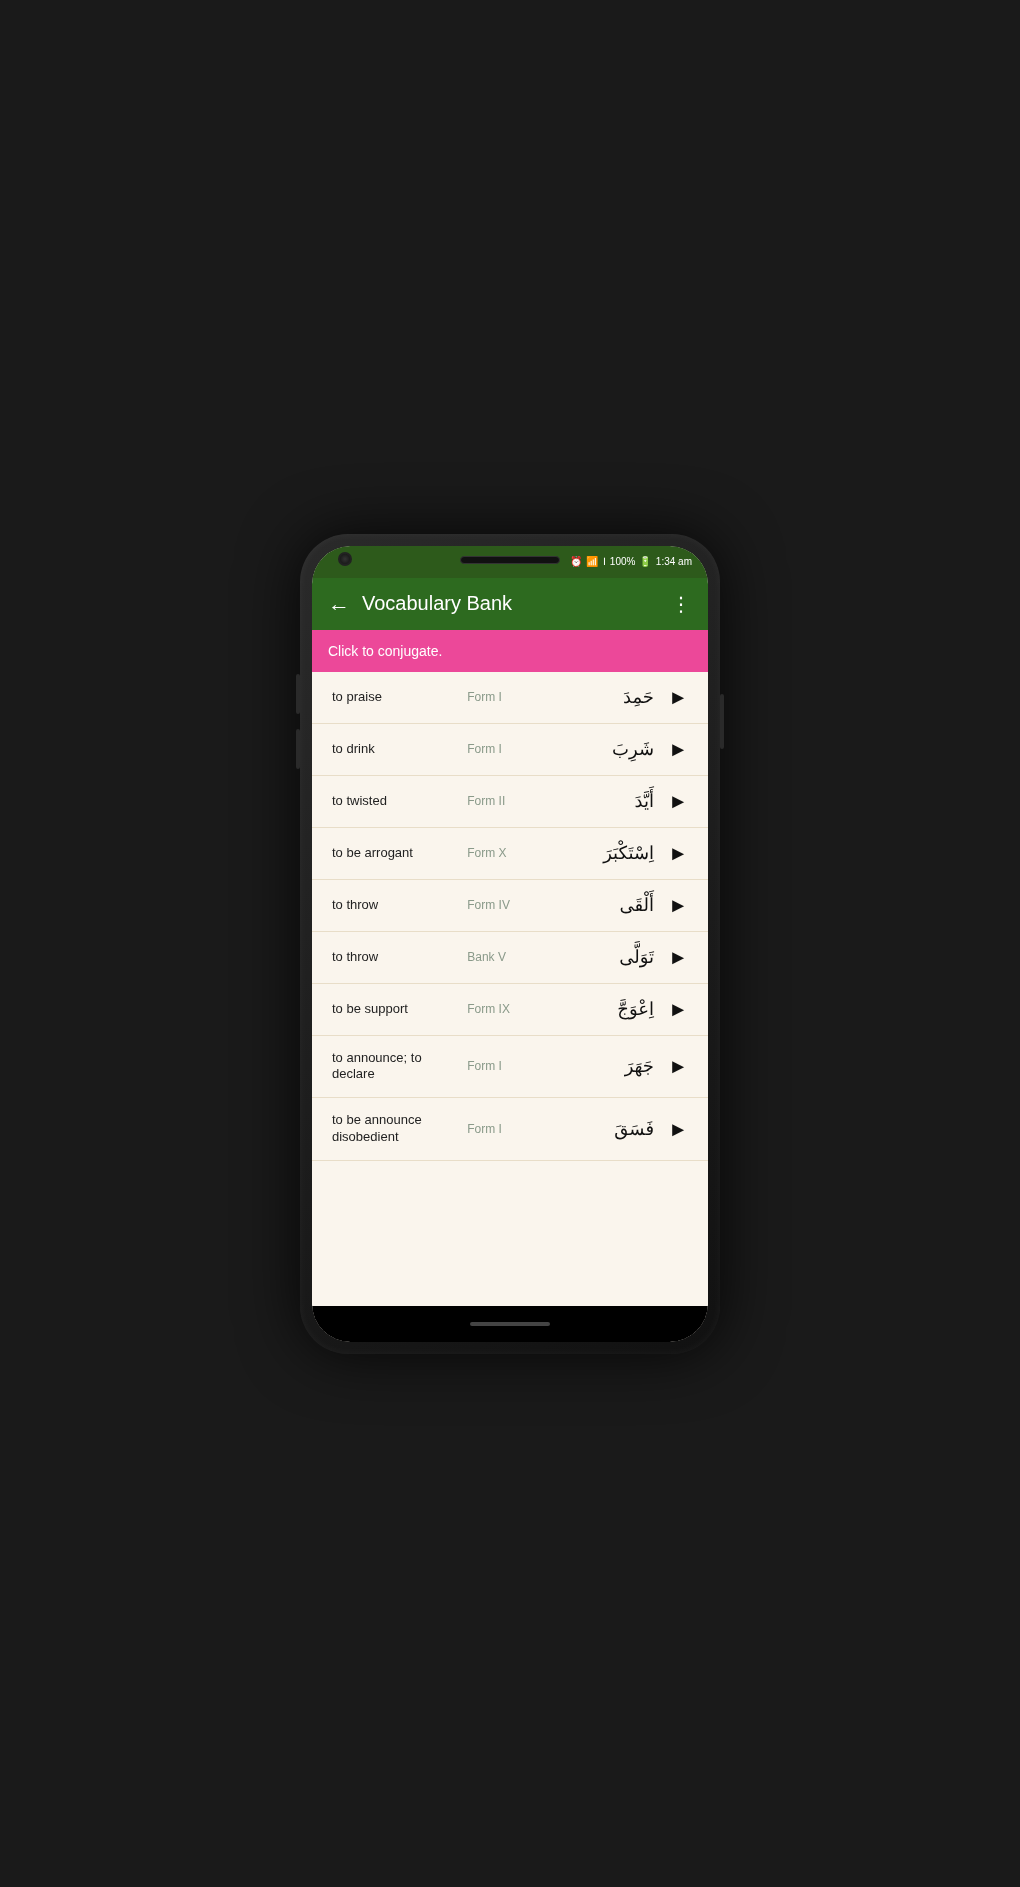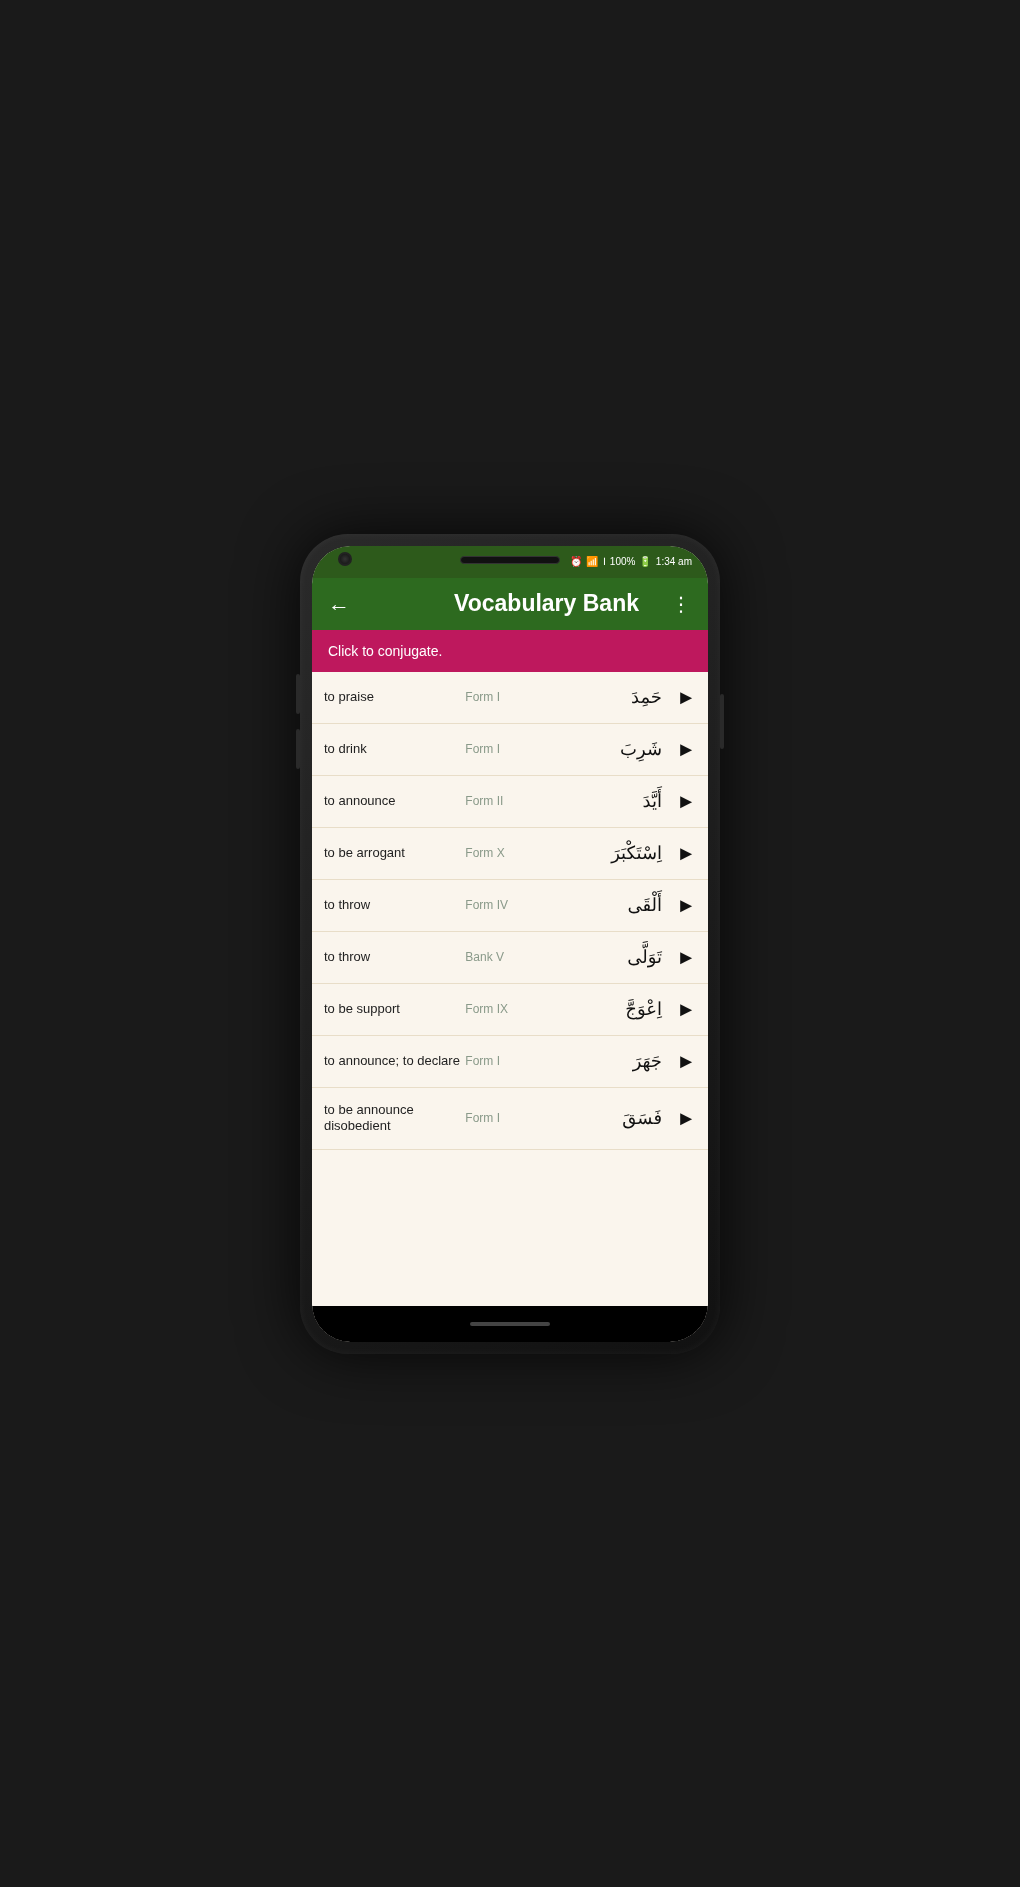--- a/index.html
+++ b/index.html
@@ -108,52 +108,52 @@
       flex-shrink: 0;
     }
     .back-btn {
       color: white;
       font-size: 22px;
       cursor: pointer;
       margin-right: 12px;
     }
     .app-title {
       color: white;
-      font-size: 23px;
-      font-weight: 700;
+      font-size: 20px;
+      font-weight: 400;
       flex: 1;
-      text-align: right;
+      text-align: left;
       margin-right: 32px;
     }
     .menu-btn {
       color: white;
       font-size: 20px;
       cursor: pointer;
       letter-spacing: 1px;
     }
     
     .subtitle-bar {
-      background: #be185d;
+      background: #ec4899;
       padding: 12px 16px;
       flex-shrink: 0;
     }
     .subtitle-text {
       color: white;
       font-size: 14px;
     }
     
     .vocab-list {
       flex: 1;
       overflow-y: auto;
       background: #faf5ed;
     }
     .vocab-row {
       display: flex;
       align-items: center;
-      padding: 14px 12px;
+      padding: 14px 20px;
       border-bottom: 1px solid #e8ddc8;
       cursor: pointer;
       background: #faf5ed;
     }
     .vocab-english {
       flex: 0 0 38%;
       font-size: 13px;
       color: #222;
       line-height: 1.3;
     }
@@ -235,21 +235,21 @@
       <span class="vocab-arabic">حَمِدَ</span>
       <span class="vocab-arrow">►</span>
     </div>
           <div class="vocab-row">
       <span class="vocab-english">to drink</span>
       <span class="vocab-form">Form I</span>
       <span class="vocab-arabic">شَرِبَ</span>
       <span class="vocab-arrow">►</span>
     </div>
           <div class="vocab-row">
-      <span class="vocab-english">to announce</span>
+      <span class="vocab-english">to twisted</span>
       <span class="vocab-form">Form II</span>
       <span class="vocab-arabic">أَيَّدَ</span>
       <span class="vocab-arrow">►</span>
     </div>
           <div class="vocab-row">
       <span class="vocab-english">to be arrogant</span>
       <span class="vocab-form">Form X</span>
       <span class="vocab-arabic">اِسْتَكْبَرَ</span>
       <span class="vocab-arrow">►</span>
     </div>

